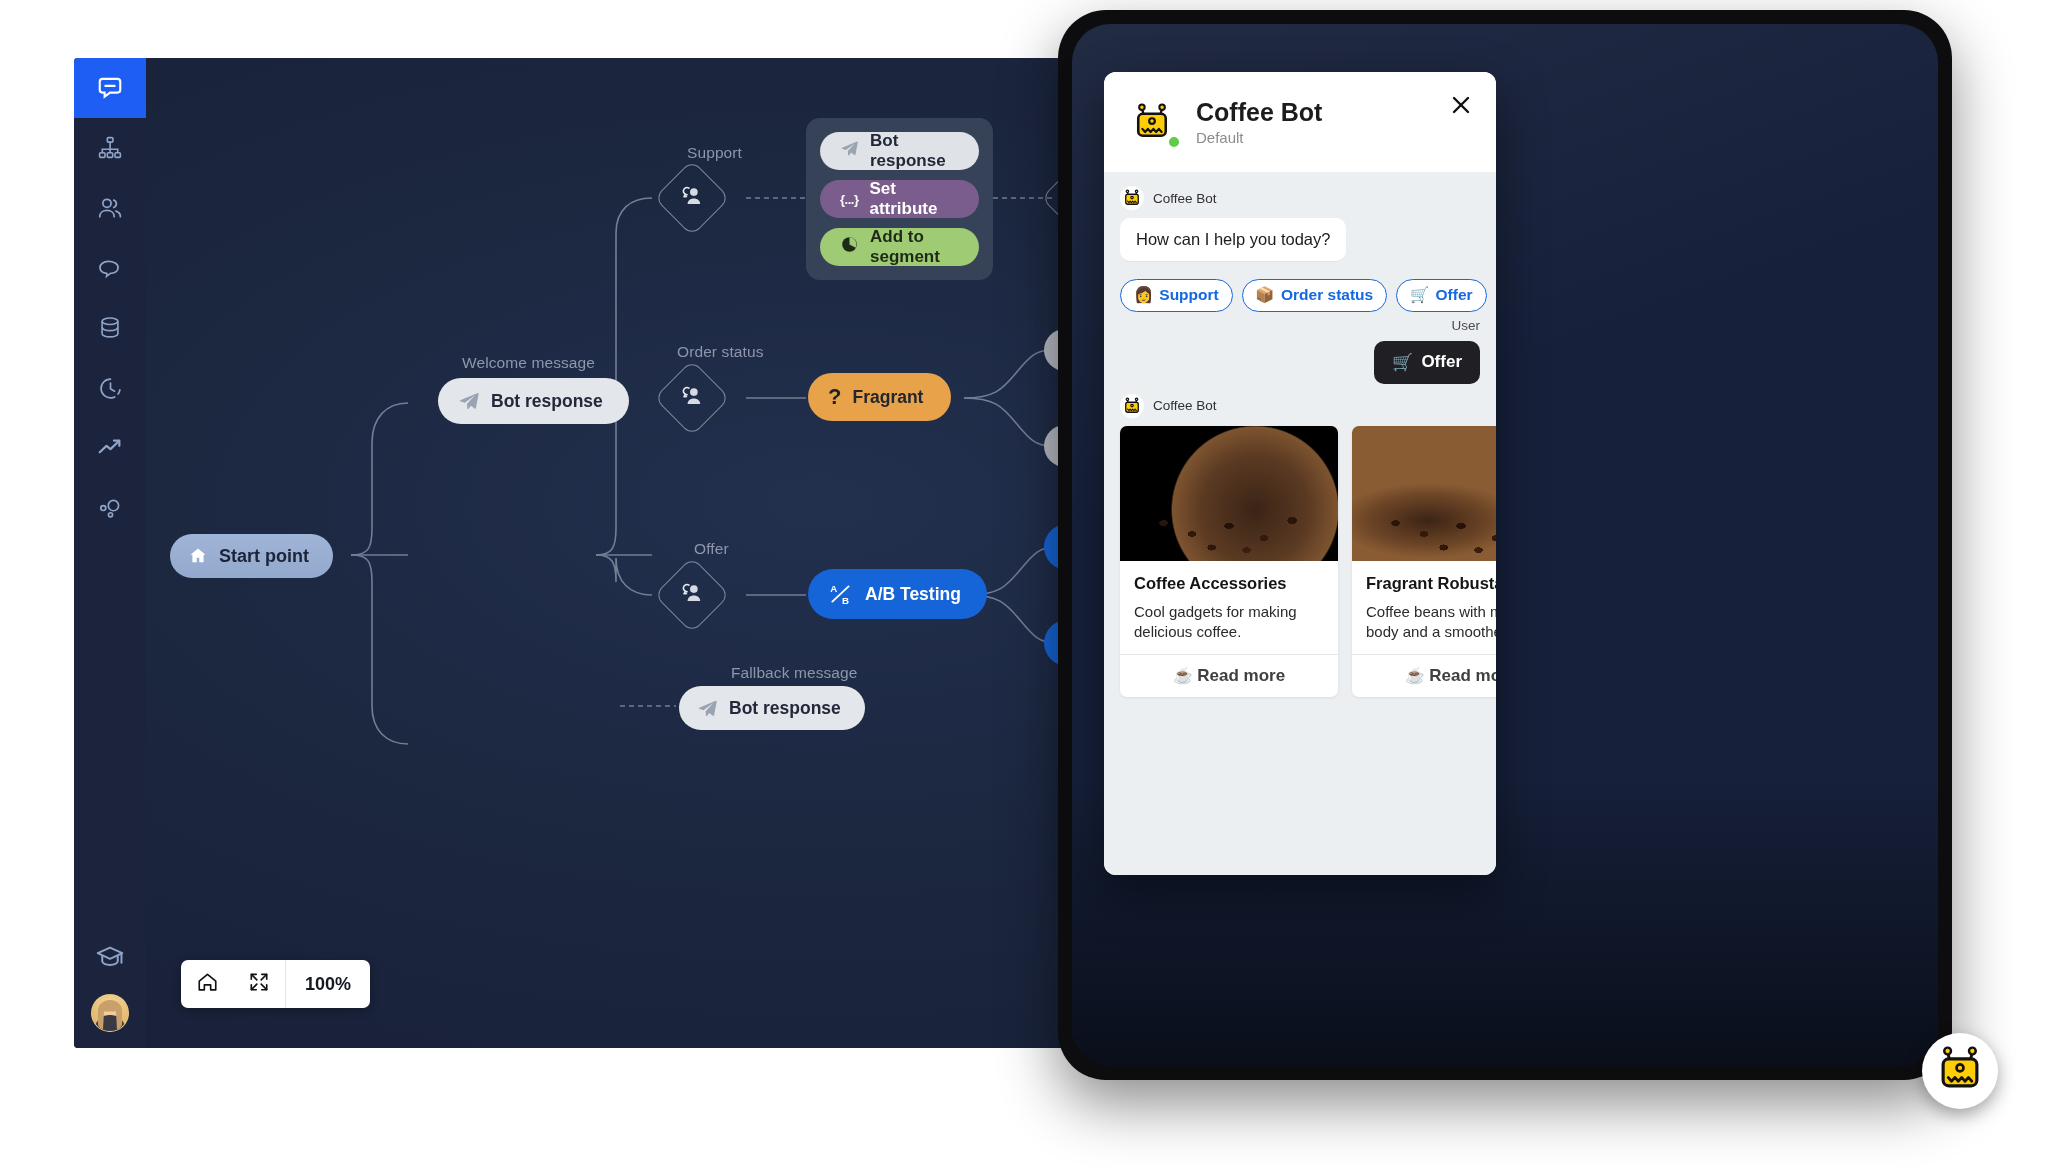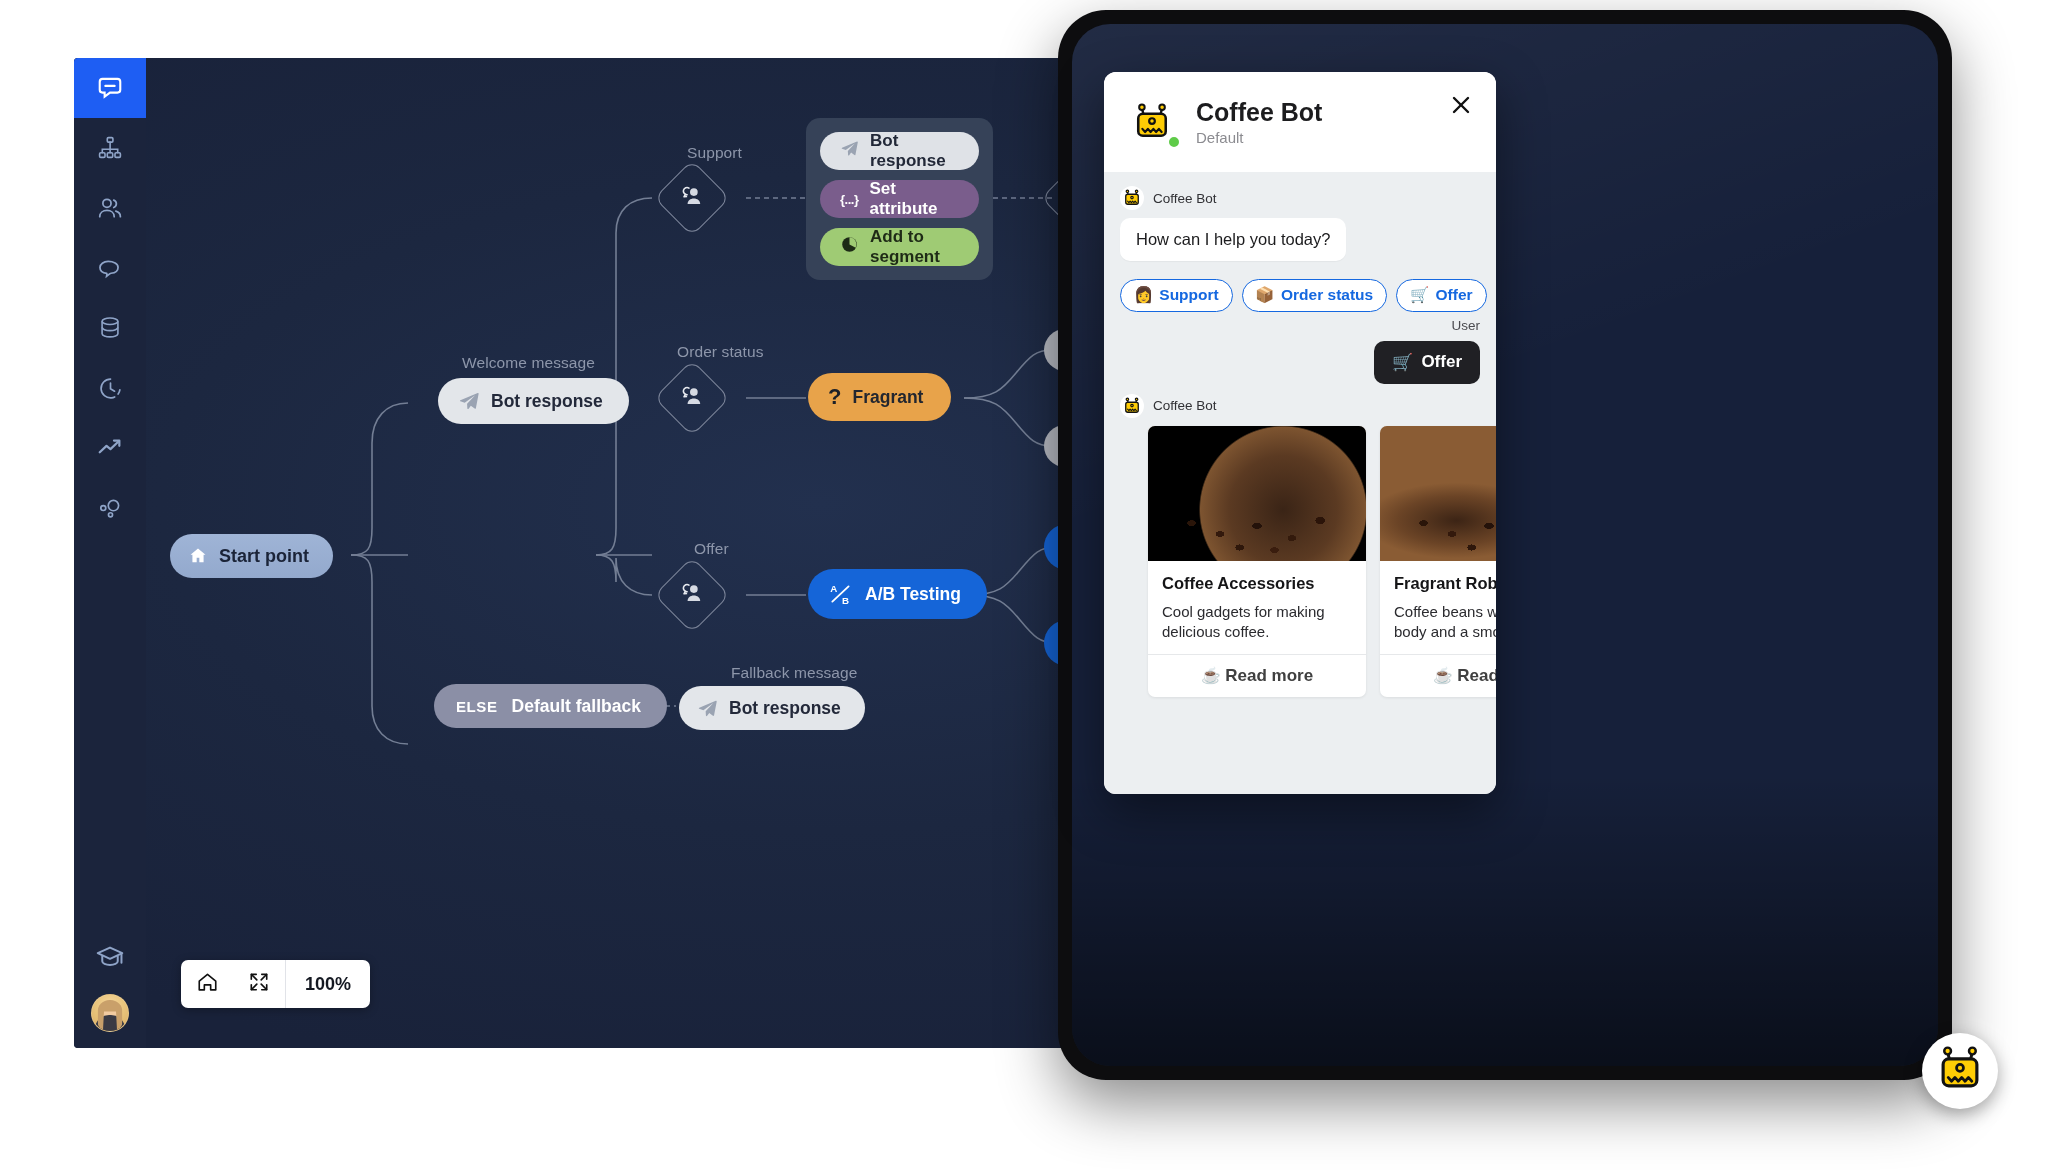--- a/index.html
+++ b/index.html
@@ -184,21 +184,21 @@
   #device-screen .glare {
     position:absolute; inset:0;
     background: linear-gradient(160deg, rgba(255,255,255,.05) 0%, rgba(255,255,255,0) 38%),
                 linear-gradient(0deg, rgba(0,0,0,.55) 0%, rgba(0,0,0,0) 28%);
   }
 
   
   #chat-widget {
     position:absolute;
     left:1104px; top:72px;
-    width:392px; height:722px;
+    width:392px; height:803px;
     background:#fff;
     border-radius:12px;
     box-shadow: 0 18px 50px rgba(0,0,0,.45);
     overflow:hidden;
     display:flex; flex-direction:column;
   }
   #chat-header {
     height:100px; background:#fff;
     display:flex; align-items:center; gap:16px;
     padding:0 20px; position:relative;
@@ -254,21 +254,21 @@
   .quick {
     display:inline-flex; align-items:center; gap:6px;
     border:1.6px solid #1568e0; color:#1568e0;
     background:#fff; border-radius:999px;
     height:33px; padding:0 13px;
     font-size:15.5px; font-weight:700; white-space:nowrap;
   }
   .right-align { text-align:right; }
 
   
-  #cards { display:flex; gap:14px; margin-top:6px;margin-left:28px; }
+  #cards { display:flex; gap:14px; margin-top:6px; }
   .card {
     flex:0 0 218px; background:#fff; border-radius:7px; overflow:hidden;
     box-shadow:0 1px 3px rgba(0,0,0,.08);
   }
   .card-img { height:135px; position:relative; overflow:hidden; }
   .card-img.coffee-a {
     background:
       radial-gradient(circle at 62% 62%, #3a2416 0%, #5b3a22 34%, #7d5430 52%, #000 53%),
       linear-gradient(170deg,#cdb9a7 0%,#b49b85 40%,#7d5e45 100%);
   }
@@ -595,26 +595,20 @@
         <span class="pct">50%</span>
       </span>
     </div>
     <div class="node" style="left:898px; top:562px;">
       <span class="abpill">
         <span class="big">B</span>
         <span class="pct">50%</span>
       </span>
     </div>
 
-    <div class="node" style="left:288px; top:626px;">
-      <span class="pill pill-slate" style="height:44px; padding:0 26px 0 22px; gap:14px;">
-        <span class="elsetag">ELSE</span>
-        <span>Default fallback</span>
-      </span>
-    </div>
 
     <div class="nlabel" style="left:557px; top:606px;margin-left:28px;">Fallback message</div>
     <div class="node" style="left:533px; top:628px;">
       <span class="pill pill-light" style="height:44px; padding:0 24px 0 18px;">
         <span class="ic">
           <svg width="21" height="21" viewBox="0 0 24 24" fill="#9aa3b2">
             <path d="M21.5 3.2 2.6 11.1c-.6.3-.6 1.1 0 1.3l4.7 1.6 11.4-8.4-8.8 9.4.3 5.1c.1.7 1 .9 1.4.3l2.4-3.2 4.2 3.1c.5.4 1.2.1 1.3-.5l3-15.6c.1-.7-.5-1.2-1-1z"></path>
           </svg>
         </span>
         <span>Bot response</span>

